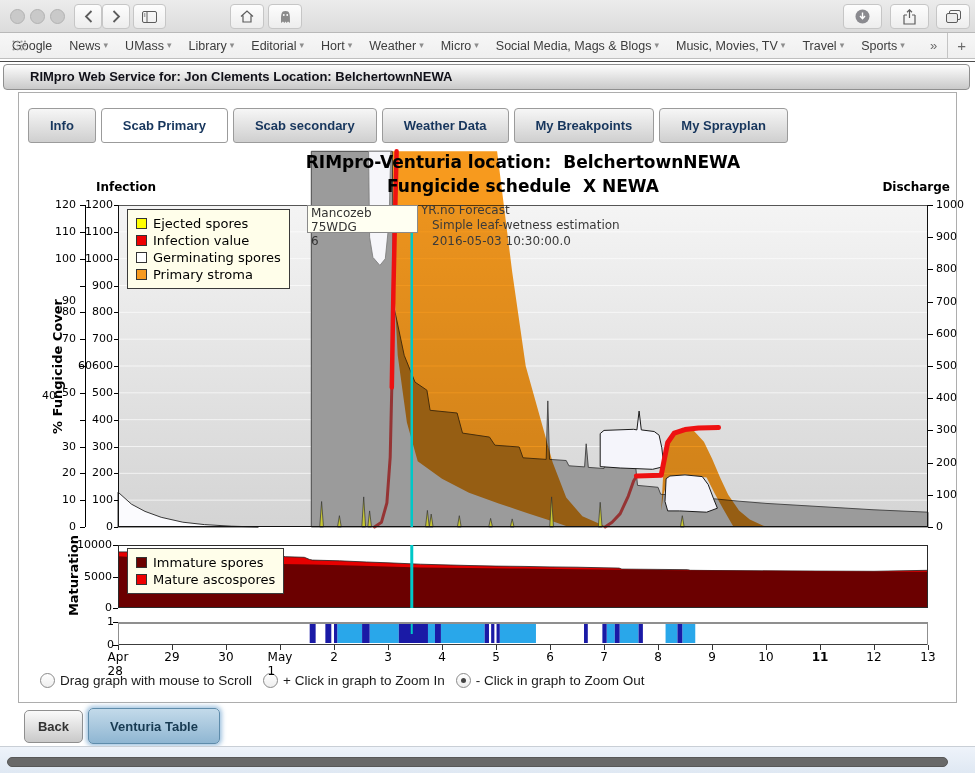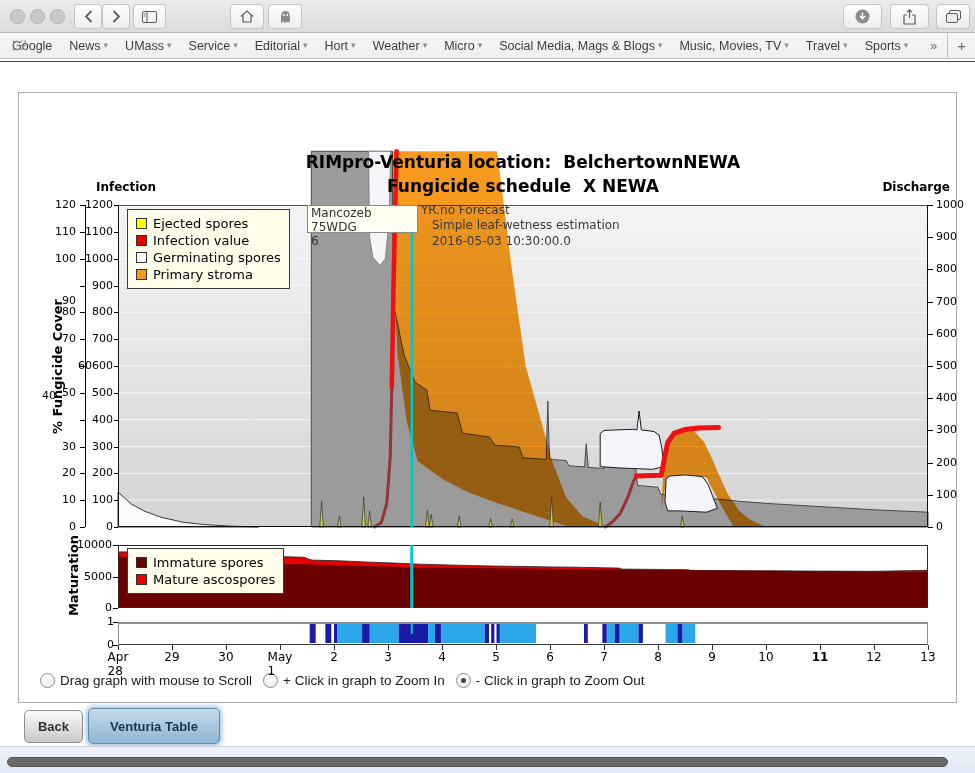--- a/index.html
+++ b/index.html
@@ -129,21 +129,21 @@
         </span>
         <span class="bm">
           <span>News</span>
           <span class="chev">▾</span>
         </span>
         <span class="bm">
           <span>UMass</span>
           <span class="chev">▾</span>
         </span>
         <span class="bm">
-          <span>Service</span>
+          <span>Library</span>
           <span class="chev">▾</span>
         </span>
         <span class="bm">
           <span>Editorial</span>
           <span class="chev">▾</span>
         </span>
         <span class="bm">
           <span>Hort</span>
           <span class="chev">▾</span>
         </span>
@@ -173,21 +173,30 @@
         </span>
       </span>
     <span style="margin-left:auto;display:flex;align-items:center;">
       <span style="color:#6a6a6a;font-size:13px;margin-right:10px;">»</span>
       <span style="width:1px;height:26px;background:#c4c4c4;"></span>
       <span style="color:#6a6a6a;font-size:15px;padding:0 9px;">+</span>
     </span>
   </div>
   <div class="abs darkline"></div>
 
+  <div class="abs rimhdr">RIMpro Web Service for: Jon Clements Location: BelchertownNEWA</div>
   <div class="abs card"></div>
+  <div class="abs tabs" id="tabs">
+      <div class="tab">Info</div>
+      <div class="tab active">Scab Primary</div>
+      <div class="tab">Scab secondary</div>
+      <div class="tab">Weather Data</div>
+      <div class="tab">My Breakpoints</div>
+      <div class="tab">My Sprayplan</div>
+    </div>
 
   <div class="abs ctitle" style="top:152px">RIMpro-Venturia location:  BelchertownNEWA</div>
   <div class="abs ctitle" style="top:176px">Fungicide schedule  X NEWA</div>
   <div class="abs axhdr" style="left:96px;top:180px">Infection</div>
   <div class="abs axhdr" style="left:850px;top:180px;width:100px;text-align:right">Discharge</div>
   <div class="abs rot" style="left:-13px;top:359px;width:140px">% Fungicide Cover</div>
   <div class="abs rot" style="left:28px;top:568px;width:90px">Maturation</div>
 
   <svg id="main-svg" style="left:118px;top:148px;z-index:1" width="810" height="379">
       <defs>

